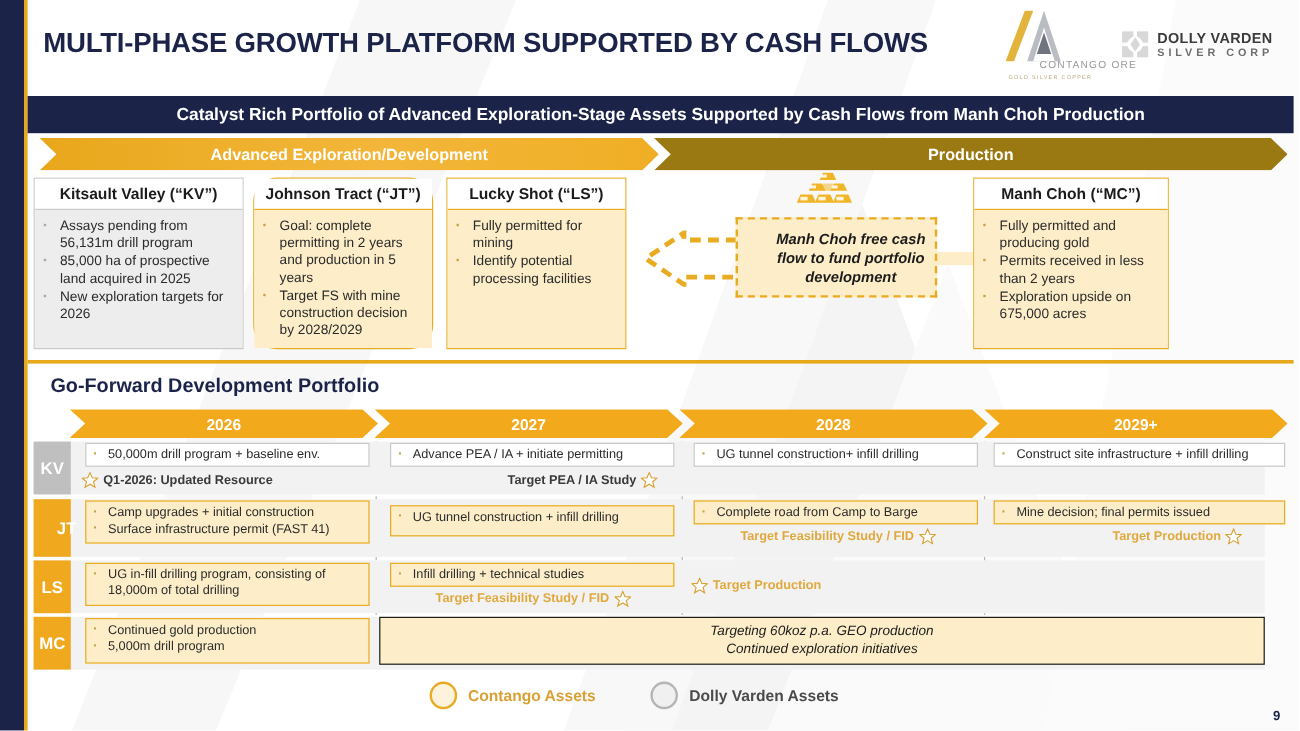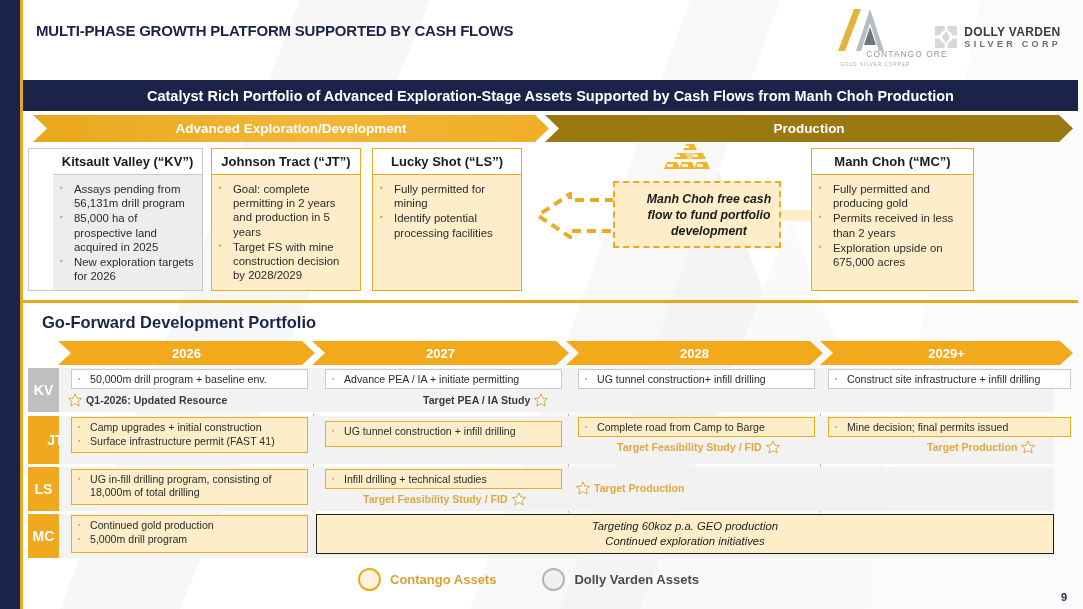--- a/index.html
+++ b/index.html
@@ -29,21 +29,21 @@
     position: absolute; top: 0; left: 0; width: 1083px; height: 609px;
     z-index: 0; pointer-events: none;
   }
   
   .header {
     position: absolute; left: 23px; top: 0; width: 1060px; height: 74px;
     z-index: 10;
   }
   .title {
     position: absolute; left: 13px; top: 22px;
-    font-size: 15px; font-weight: bold; color: #1b2349;
+    font-size: 23px; font-weight: bold; color: #1b2349;
     letter-spacing: -0.2px; white-space: nowrap;
   }
   .logos { position: absolute; right: 22px; top: 6px; height: 62px; display: flex; align-items: center; gap: 12px; }
   .contango-logo { position: relative; width: 96px; height: 60px; }
   .contango-wordmark {
     position: absolute; left: 0; bottom: 8px; width: 96px; text-align: left;
     font-size: 8.5px; color: #9a9a9a; letter-spacing: 1px; white-space: nowrap; margin-left: 39px;
   }
   .contango-sub {
     position: absolute; left: 0; bottom: 0px; width: 96px; text-align: center;
@@ -221,32 +221,32 @@
     <div class="chev explore grad">
       <span>Advanced Exploration/Development</span>
     </div>
     <div class="chev prod">
       <span>Production</span>
     </div>
   </div>
 
   <div class="cards">
 
-    <div class="card gray" style="left:0px; width:175px; height:143px;padding-left:24px;">
+    <div class="card gray" style="left:0px; width:175px; height:143px;">
       <div class="card-hd">Kitsault Valley (“KV”)</div>
       <div class="card-bd">
         <ul class="bul">
           <li>Assays pending from 56,131m drill program</li>
           <li>85,000 ha of prospective land acquired in 2025</li>
           <li>New exploration targets for 2026</li>
         </ul>
       </div>
     </div>
 
-    <div class="card gold" style="left:183px; width:150px; height:143px;">
+    <div class="card gold" style="left:183px; width:150px; height:143px;border-radius:20px;">
       <div class="card-hd">Johnson Tract (“JT”)</div>
       <div class="card-bd">
         <ul class="bul">
           <li>Goal: complete permitting in 2 years and production in 5 years</li>
           <li>Target FS with mine construction decision by 2028/2029</li>
         </ul>
       </div>
     </div>
 
     <div class="card gold" style="left:344px; width:150px; height:143px;">

